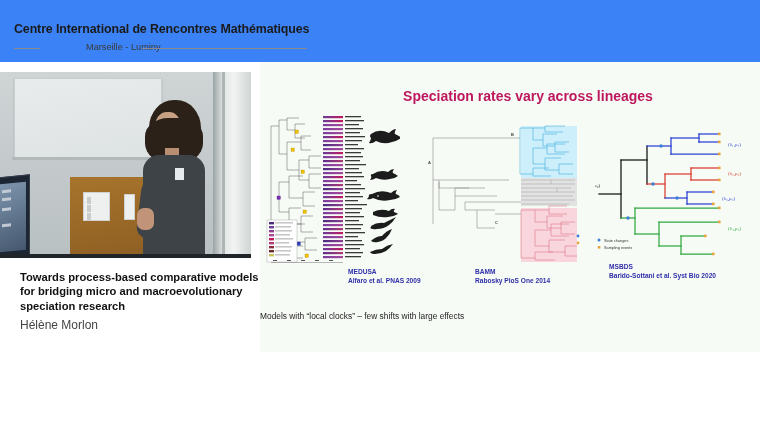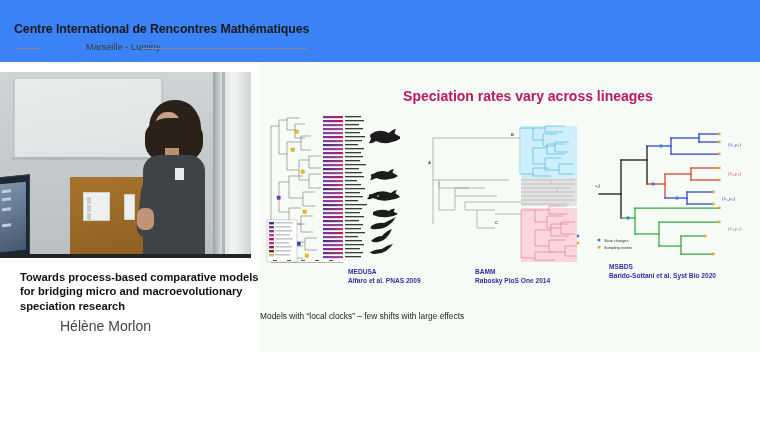--- a/index.html
+++ b/index.html
@@ -65,21 +65,21 @@
   .p-arm { position:absolute; left:-2px; top:80px; width:22px; height:58px;
     background:#3d4347; border-radius:10px; transform:rotate(7deg); }
   .p-hand { position:absolute; left:-4px; top:108px; width:17px; height:22px;
     background:#c19479; border-radius:7px; }
   .p-badge { position:absolute; left:34px; top:68px; width:9px; height:12px; background:#e7eaec; }
   .vid-dark-bot { position:absolute; left:0; bottom:0; width:251px; height:4px; background:#20252a; }
 
   
   #talk-block { position:absolute; left:20px; top:270px; width:240px; }
   #talk-title { font-size:11.2px; font-weight:bold; color:#111; line-height:14.4px; }
-  #talk-speaker { margin-top:5px; font-size:14px; color:#444;margin-left:40px; }
+  #talk-speaker { margin-top:5px; font-size:12px; color:#444; }
 
   
   #logo { position:absolute; left:14px; top:395px; width:64px; height:22px; }
   #logo-text { position:absolute; left:0; top:2px; font-size:15px; font-weight:bold;
     color:#26316b; letter-spacing:2.6px; font-family:"Liberation Serif", serif; }
   .slash { position:absolute; top:0px; width:5px; height:20px; transform:skewX(-22deg); }
   #sl1 { left:28px; background:#d94f63; }
   #sl2 { left:34px; background:#c9354d; }
   #sl3 { left:40px; background:#d94f63; }
 

